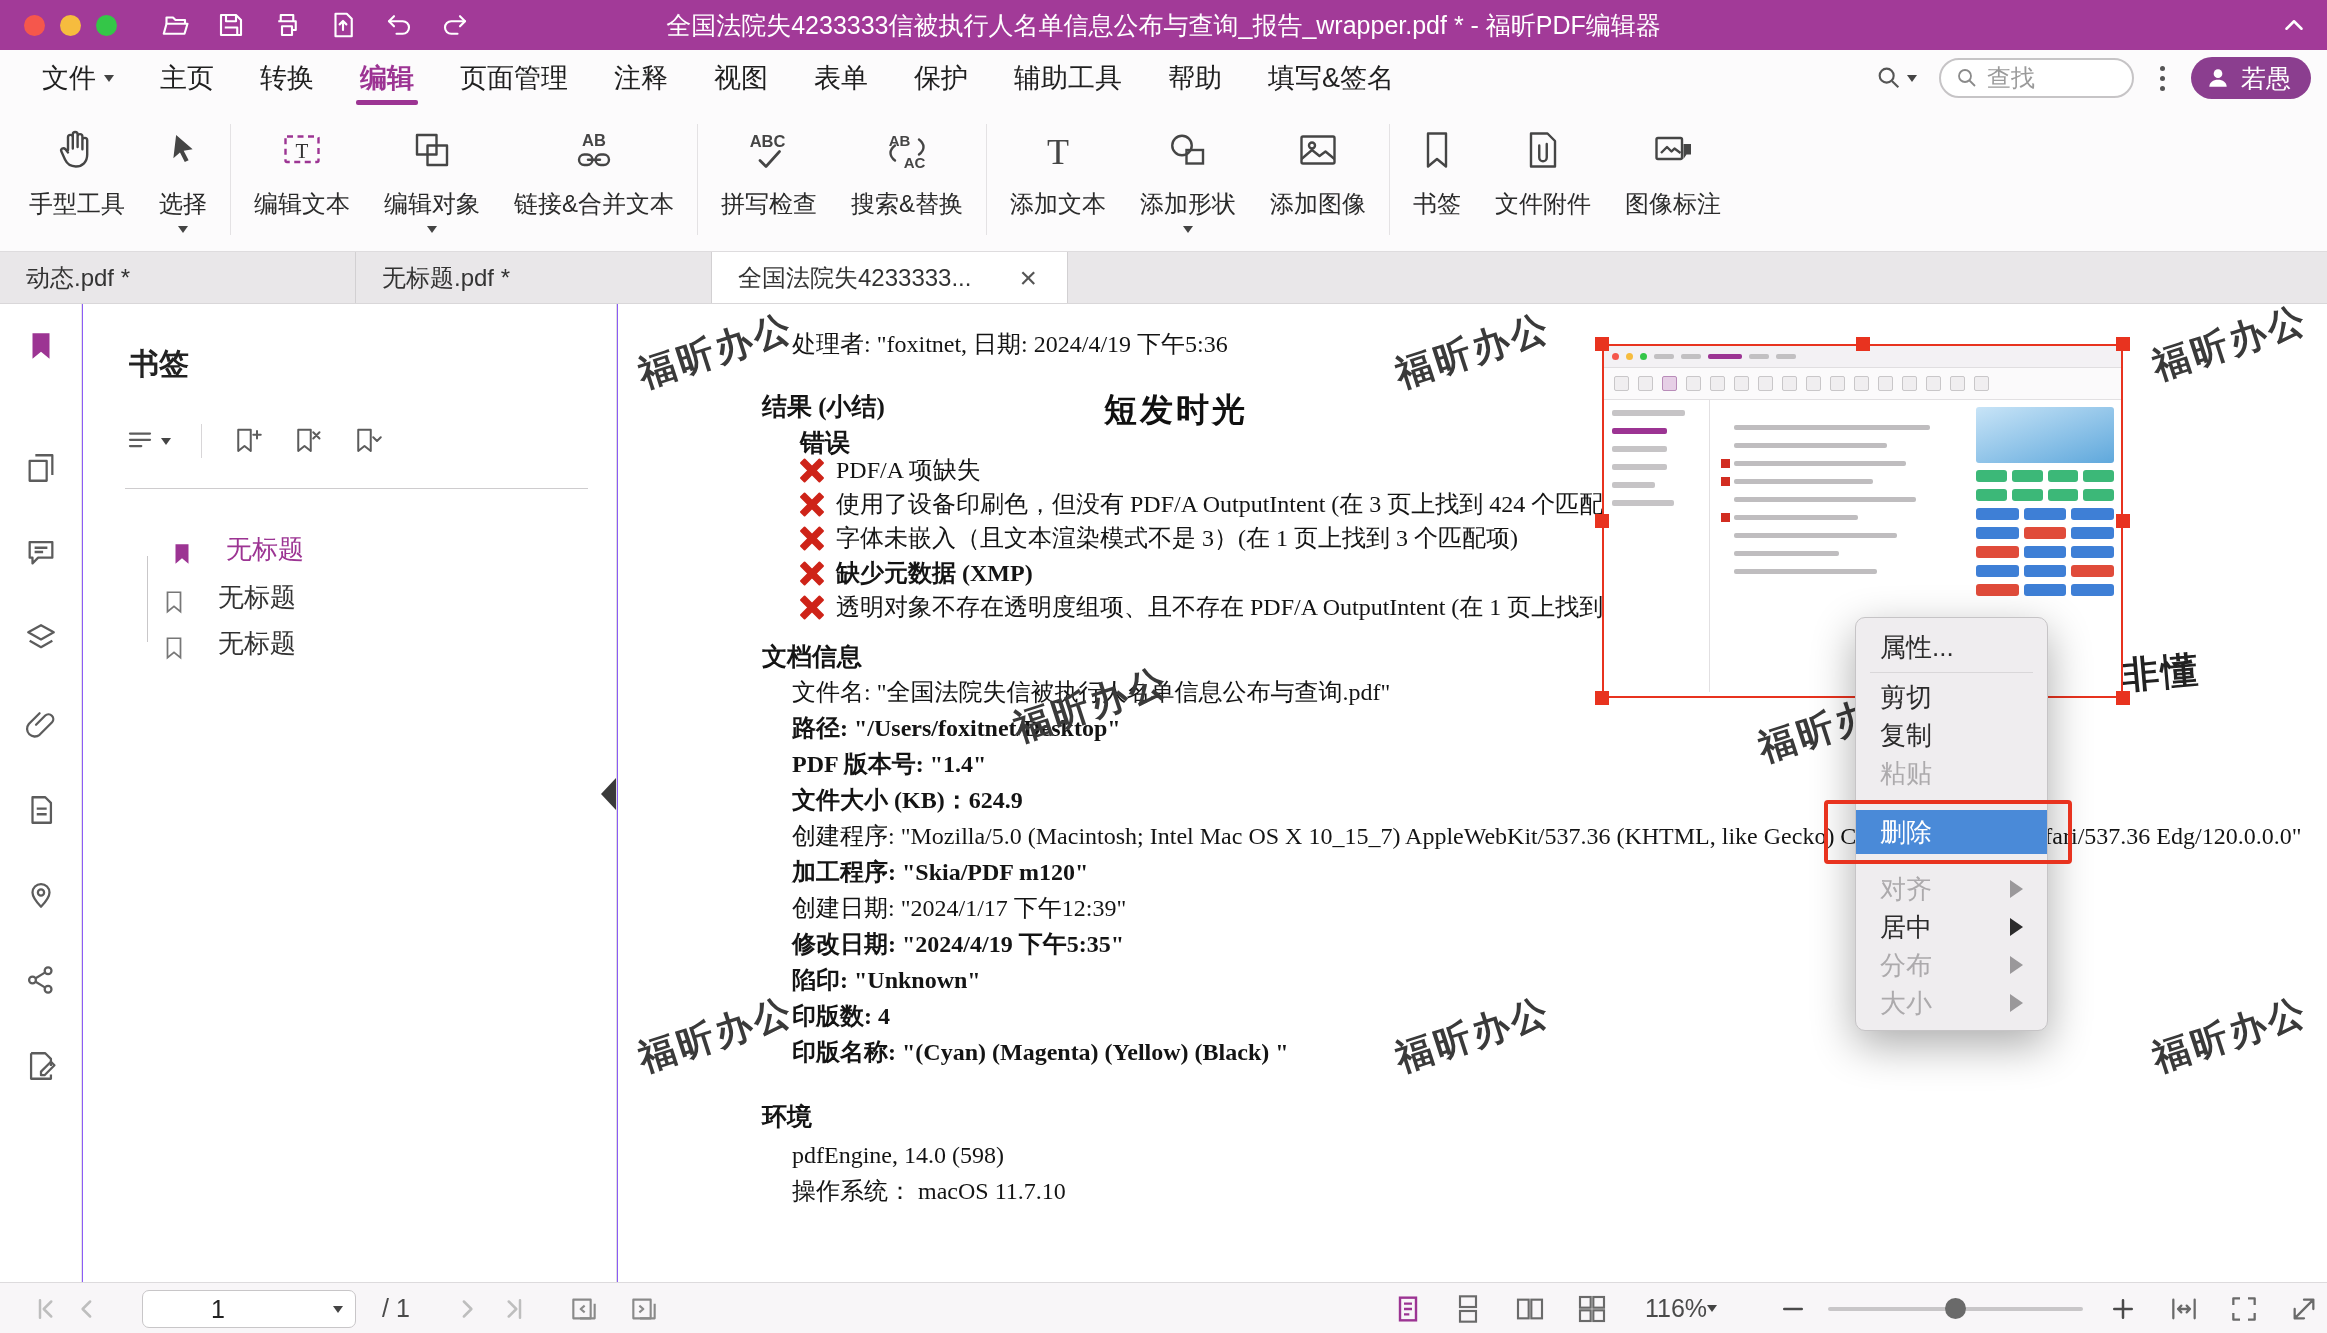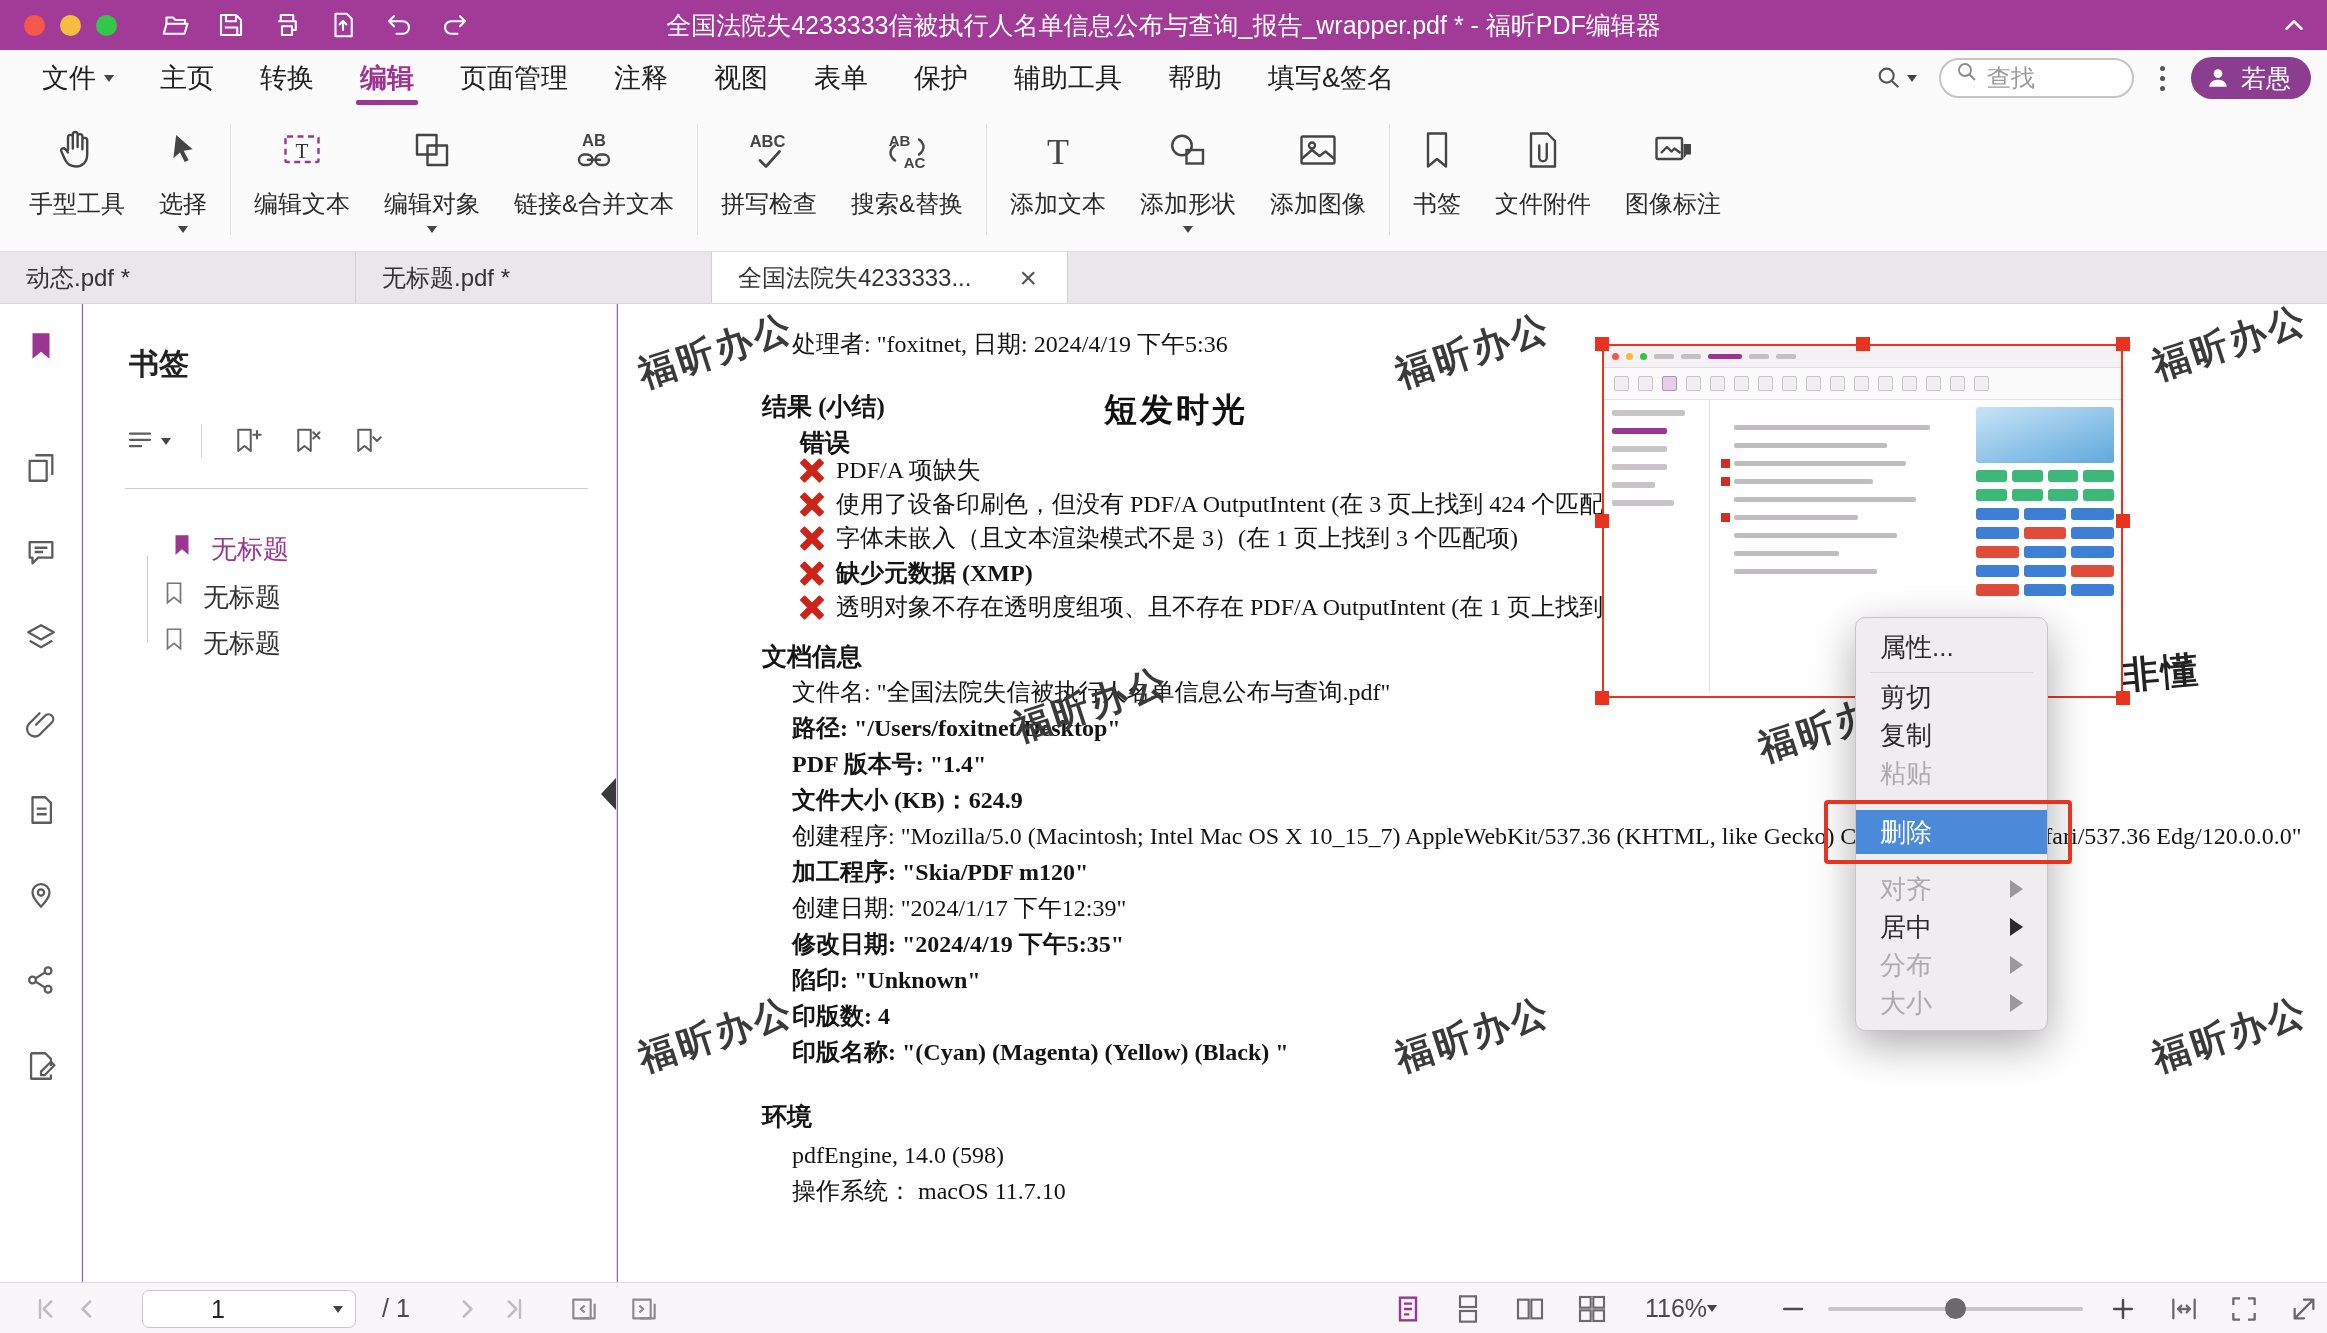--- a/index.html
+++ b/index.html
@@ -18,21 +18,21 @@
 
 
 .menubar{position:absolute;top:50px;left:0;right:0;height:56px;background:#FCFBFC;display:flex;align-items:center;padding-left:42px;z-index:55}
 .menu-item{font-size:27px;color:#1f1f1f;margin-right:46px;position:relative;height:100%;display:flex;align-items:center;gap:8px;cursor:pointer;white-space:nowrap}
 .menu-item.active{color:#9C3493;font-weight:700}
 .menu-item.active::after{content:"";position:absolute;left:-4px;right:-4px;bottom:1px;height:5px;background:#9C3493;border-radius:2px}
 .chev{width:0;height:0;border-top:9px solid #444;border-left:7px solid transparent;border-right:7px solid transparent}
 .chev.small{border-top-width:7px;border-left-width:5px;border-right-width:5px}
 .menu-right{margin-left:auto;display:flex;align-items:center;gap:22px;padding-right:16px}
 .search-opts{display:flex;align-items:center;gap:4px;cursor:pointer}
-.search-box{width:195px;height:40px;border:2px solid #C6C4C6;border-radius:20px;background:#fff;display:flex;padding:0 14px;gap:8px}
+.search-box{width:195px;height:40px;border:2px solid #C6C4C6;border-radius:20px;background:#fff;display:flex;align-items:center;padding:0 14px;gap:8px}
 .search-box input{border:none;outline:none;width:120px;font-size:24px;color:#555;background:transparent;font-family:"Liberation Sans",sans-serif}
 .search-box input::placeholder{color:#9a9a9a}
 .vdots{display:flex;flex-direction:column;gap:5px;cursor:pointer;padding:4px}
 .vdots i{width:5px;height:5px;border-radius:50%;background:#555}
 .user-badge{height:42px;background:#8B3E8F;border-radius:21px;color:#fff;display:flex;align-items:center;padding:0 20px 0 14px;font-size:25px;gap:10px;cursor:pointer}
 
 
 .ribbon{position:absolute;top:106px;left:0;right:0;height:146px;background:#FCFBFC;border-bottom:1px solid #DEDCDE;display:flex;align-items:stretch;padding:4px 0 2px 12px;z-index:50}
 .tool{display:flex;flex-direction:column;align-items:center;justify-content:flex-start;padding:10px 17px 4px;cursor:pointer}
 .tool .ticon{height:60px;display:flex;align-items:center;justify-content:center}
@@ -51,21 +51,21 @@
 .iconstrip{position:absolute;top:304px;left:0;width:82px;bottom:51px;background:#fff;border-right:1px solid #E6E4E6;z-index:20}
 .strip-icon{position:absolute;left:50%;transform:translateX(-50%);width:48px;height:48px;display:flex;align-items:center;justify-content:center;cursor:pointer}
 
 
 .bm-panel{position:absolute;top:304px;left:83px;width:534px;bottom:51px;background:#fff;border-right:1px solid #DEDCDE;z-index:20}
 .bm-title{position:absolute;left:46px;top:40px;font-size:30px;color:#222;font-weight:600}
 .bm-toolbar{position:absolute;left:42px;top:120px;display:flex;align-items:center;gap:30px}
 .bm-tool{display:flex;align-items:center;gap:6px;cursor:pointer}
 .bm-vsep{width:1px;height:34px;background:#D8D6D8}
 .bm-divider{position:absolute;left:42px;right:28px;top:184px;height:1px;background:#CECCCE}
-.bm-item{position:absolute;display:flex;align-items:flex-start;gap:16px;font-size:26px;color:#333;cursor:pointer;white-space:nowrap}
+.bm-item{position:absolute;display:flex;align-items:flex-end;gap:31px;font-size:26px;color:#333;cursor:pointer;white-space:nowrap}
 .bm-item.selected{color:#9C3493}
 .bm-treeline{position:absolute;left:64px;top:252px;width:1px;height:86px;background:#C9C7C9}
 .splitter{position:absolute;left:601px;top:778px;width:0;height:0;border-top:16px solid transparent;border-bottom:16px solid transparent;border-right:15px solid #3a3a3a;cursor:pointer;z-index:25}
 
 
 .docarea{position:absolute;top:304px;left:618px;right:0;bottom:51px;background:#fff;font-family:"Liberation Serif",serif;overflow:hidden;z-index:10}
 .dline{position:absolute;font-size:24px;color:#141414;white-space:nowrap;z-index:1}
 .dline.h{font-weight:700;font-size:25px}
 .dline.b{font-weight:700}
 .err{position:absolute;left:182px;display:flex;align-items:center;gap:12px;font-size:24px;color:#141414;white-space:nowrap;z-index:1}

